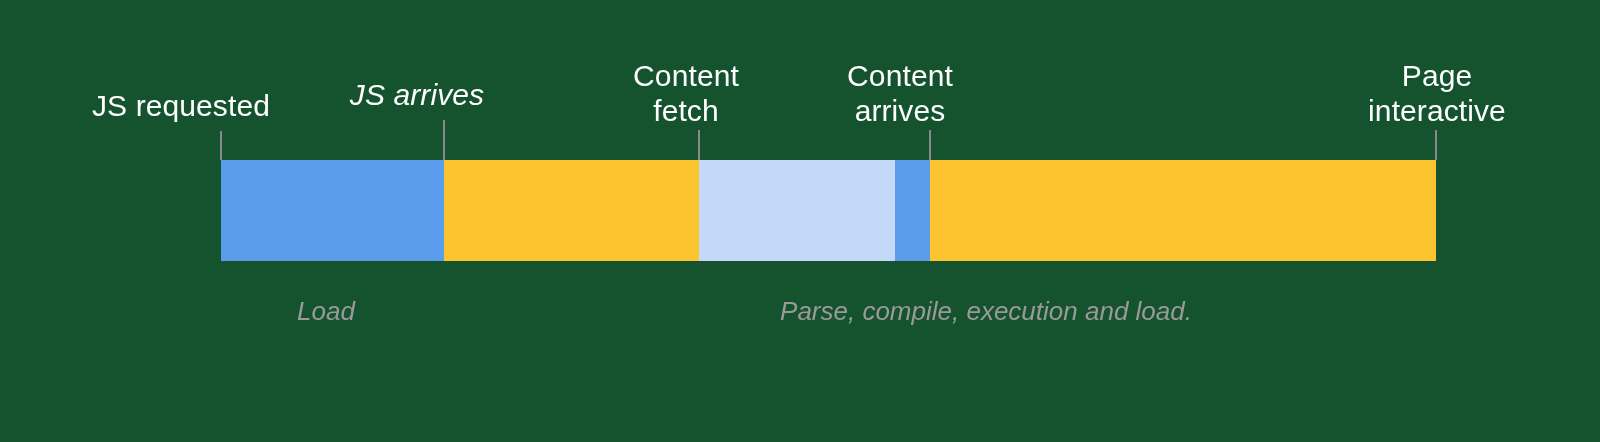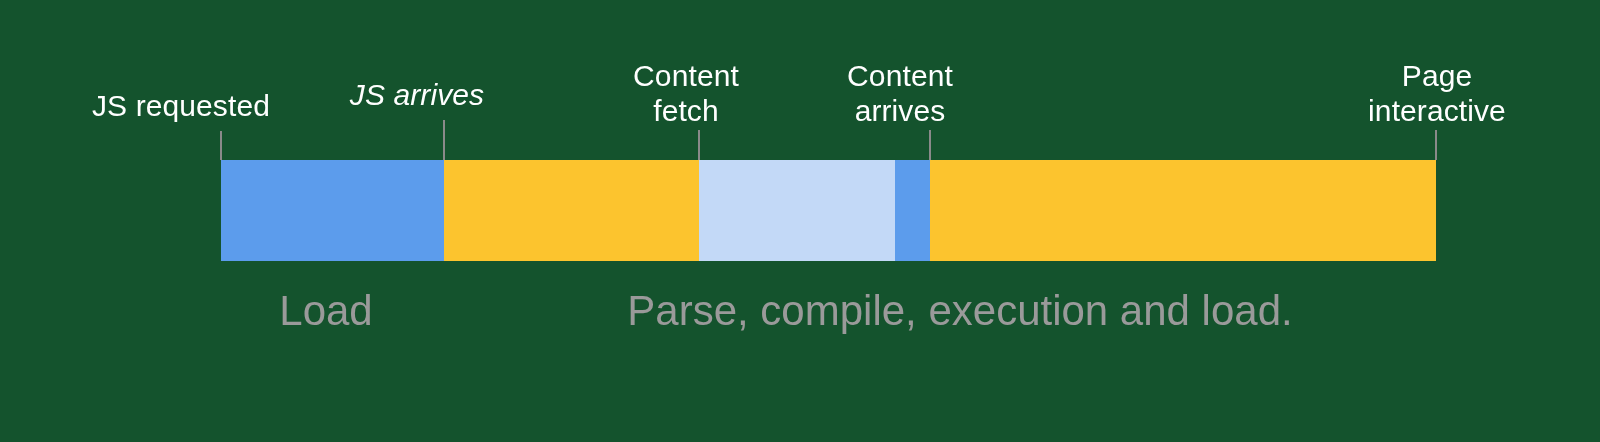--- a/index.html
+++ b/index.html
@@ -57,24 +57,25 @@
     width: 2px;
     background: #8a8a8a;
     transform: translateX(-1px);
   }
 
   
   .caption {
     position: absolute;
     transform: translateX(-50%);
     color: #9a9a9a;
-    font-size: 42px;
+    font-size: 26px;
     line-height: 46px;
     white-space: nowrap;
     text-align: left;
+    font-style: italic;
   }
 </style>
 </head>
 <body>
 
 <div id="stage">
 
   <div id="marker-layer">
       <div class="marker" style="left: 181px; top: 88px;">
         <div class="marker-label">JS requested</div>
@@ -104,16 +105,16 @@
   <div id="timeline-bar" style="left: 221px; top: 160px; width: 1215px; height: 101px;">
       <div class="bar-segment" style="width: 223px; background: rgb(92, 156, 236);"></div>
       <div class="bar-segment" style="width: 255px; background: rgb(252, 196, 46);"></div>
       <div class="bar-segment" style="width: 196px; background: rgb(195, 217, 247);"></div>
       <div class="bar-segment" style="width: 35px; background: rgb(92, 156, 236);"></div>
       <div class="bar-segment" style="width: 506px; background: rgb(252, 196, 46);"></div>
     </div>
 
   <div id="caption-layer">
       <div class="caption" style="left: 326px; top: 288px; color: rgb(154, 154, 154);">Load</div>
-      <div class="caption" style="left: 960px; top: 288px; color: rgb(154, 154, 154);">Parse, compile, execution and load.</div>
+      <div class="caption" style="left: 986px; top: 288px; color: rgb(154, 154, 154);">Parse, compile, execution and load.</div>
     </div>
 
 </div>
 
 </body></html>

